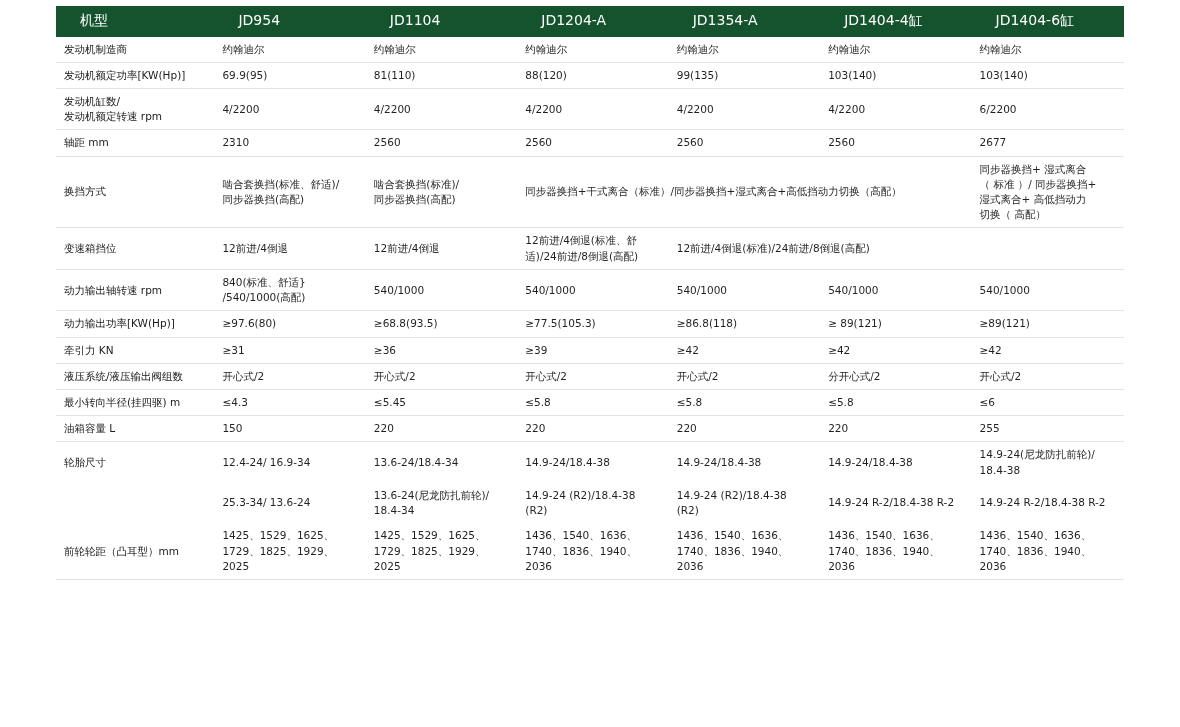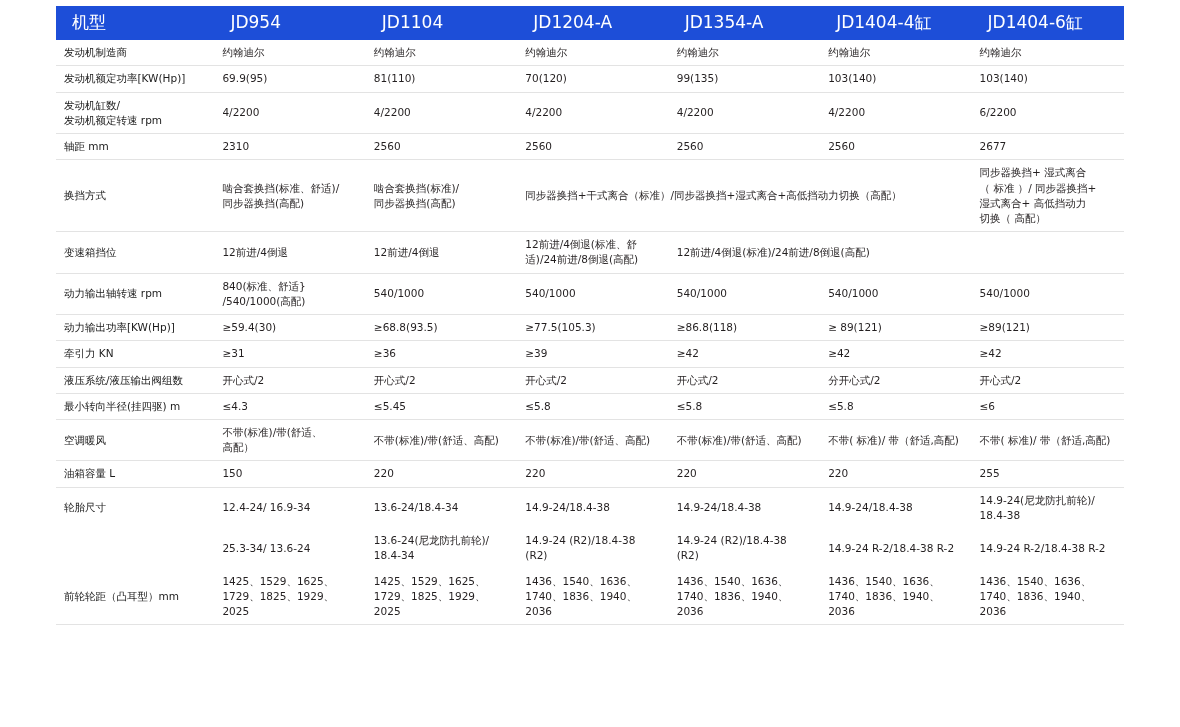--- a/index.html
+++ b/index.html
@@ -24,26 +24,26 @@
     border-collapse: collapse;
     width: 1068px;
     table-layout: fixed;
     font-size: 10.5px;
   }
   table.spec col.c0 { width: 158px; }
   table.spec col.cx { width: 151px; }
   table.spec col.cl { width: 152px; }
 
   table.spec thead th {
-    background: #1d4ed8;
+    background: #14532d;
     color: #ffffff;
     font-weight: normal;
-    font-size: 17px;
+    font-size: 14px;
     text-align: left;
-    padding: 6px 8px 7px 16px;
+    padding: 6px 8px 7px 24px;
     line-height: 1.25;
     border: none;
   }
   table.spec tbody td {
     border-bottom: 1px solid #e3e3e3;
     padding: 5px 8px 5px 8px;
     vertical-align: middle;
     line-height: 1.45;
     font-size: 10.5px;
     color: #231f20;
@@ -90,21 +90,21 @@
           <td class="cell-multi">约翰迪尔</td>
           <td class="cell-multi">约翰迪尔</td>
           <td class="cell-multi">约翰迪尔</td>
           <td class="cell-multi">约翰迪尔</td>
           <td class="cell-multi">约翰迪尔</td>
         </tr>
         <tr>
           <td class="label cell-multi">发动机额定功率[KW(Hp)]</td>
           <td class="cell-multi">69.9(95)</td>
           <td class="cell-multi">81(110)</td>
-          <td class="cell-multi">70(120)</td>
+          <td class="cell-multi">88(120)</td>
           <td class="cell-multi">99(135)</td>
           <td class="cell-multi">103(140)</td>
           <td class="cell-multi">103(140)</td>
         </tr>
         <tr>
           <td class="label cell-multi">发动机缸数/
 发动机额定转速 rpm</td>
           <td class="cell-multi">4/2200</td>
           <td class="cell-multi">4/2200</td>
           <td class="cell-multi">4/2200</td>
@@ -145,21 +145,21 @@
           <td class="cell-multi">840(标准、舒适}
 /540/1000(高配)</td>
           <td class="cell-multi">540/1000</td>
           <td class="cell-multi">540/1000</td>
           <td class="cell-multi">540/1000</td>
           <td class="cell-multi">540/1000</td>
           <td class="cell-multi">540/1000</td>
         </tr>
         <tr>
           <td class="label cell-multi">动力输出功率[KW(Hp)]</td>
-          <td class="cell-multi">≥59.4(30)</td>
+          <td class="cell-multi">≥97.6(80)</td>
           <td class="cell-multi">≥68.8(93.5)</td>
           <td class="cell-multi">≥77.5(105.3)</td>
           <td class="cell-multi">≥86.8(118)</td>
           <td class="cell-multi">≥ 89(121)</td>
           <td class="cell-multi">≥89(121)</td>
         </tr>
         <tr>
           <td class="label cell-multi">牵引力 KN</td>
           <td class="cell-multi">≥31</td>
           <td class="cell-multi">≥36</td>
@@ -178,30 +178,20 @@
           <td class="cell-multi">开心式/2</td>
         </tr>
         <tr>
           <td class="label cell-multi">最小转向半径(挂四驱) m</td>
           <td class="cell-multi">≤4.3</td>
           <td class="cell-multi">≤5.45</td>
           <td class="cell-multi">≤5.8</td>
           <td class="cell-multi">≤5.8</td>
           <td class="cell-multi">≤5.8</td>
           <td class="cell-multi">≤6</td>
-        </tr>
-        <tr>
-          <td class="label cell-multi">空调暖风</td>
-          <td class="cell-multi">不带(标准)/带(舒适、
-高配）</td>
-          <td class="cell-multi">不带(标准)/带(舒适、高配)</td>
-          <td class="cell-multi">不带(标准)/带(舒适、高配)</td>
-          <td class="cell-multi">不带(标准)/带(舒适、高配)</td>
-          <td class="cell-multi">不带( 标准)/ 带（舒适,高配)</td>
-          <td class="cell-multi">不带( 标准)/ 带（舒适,高配)</td>
         </tr>
         <tr>
           <td class="label cell-multi">油箱容量 L</td>
           <td class="cell-multi">150</td>
           <td class="cell-multi">220</td>
           <td class="cell-multi">220</td>
           <td class="cell-multi">220</td>
           <td class="cell-multi">220</td>
           <td class="cell-multi">255</td>
         </tr>

